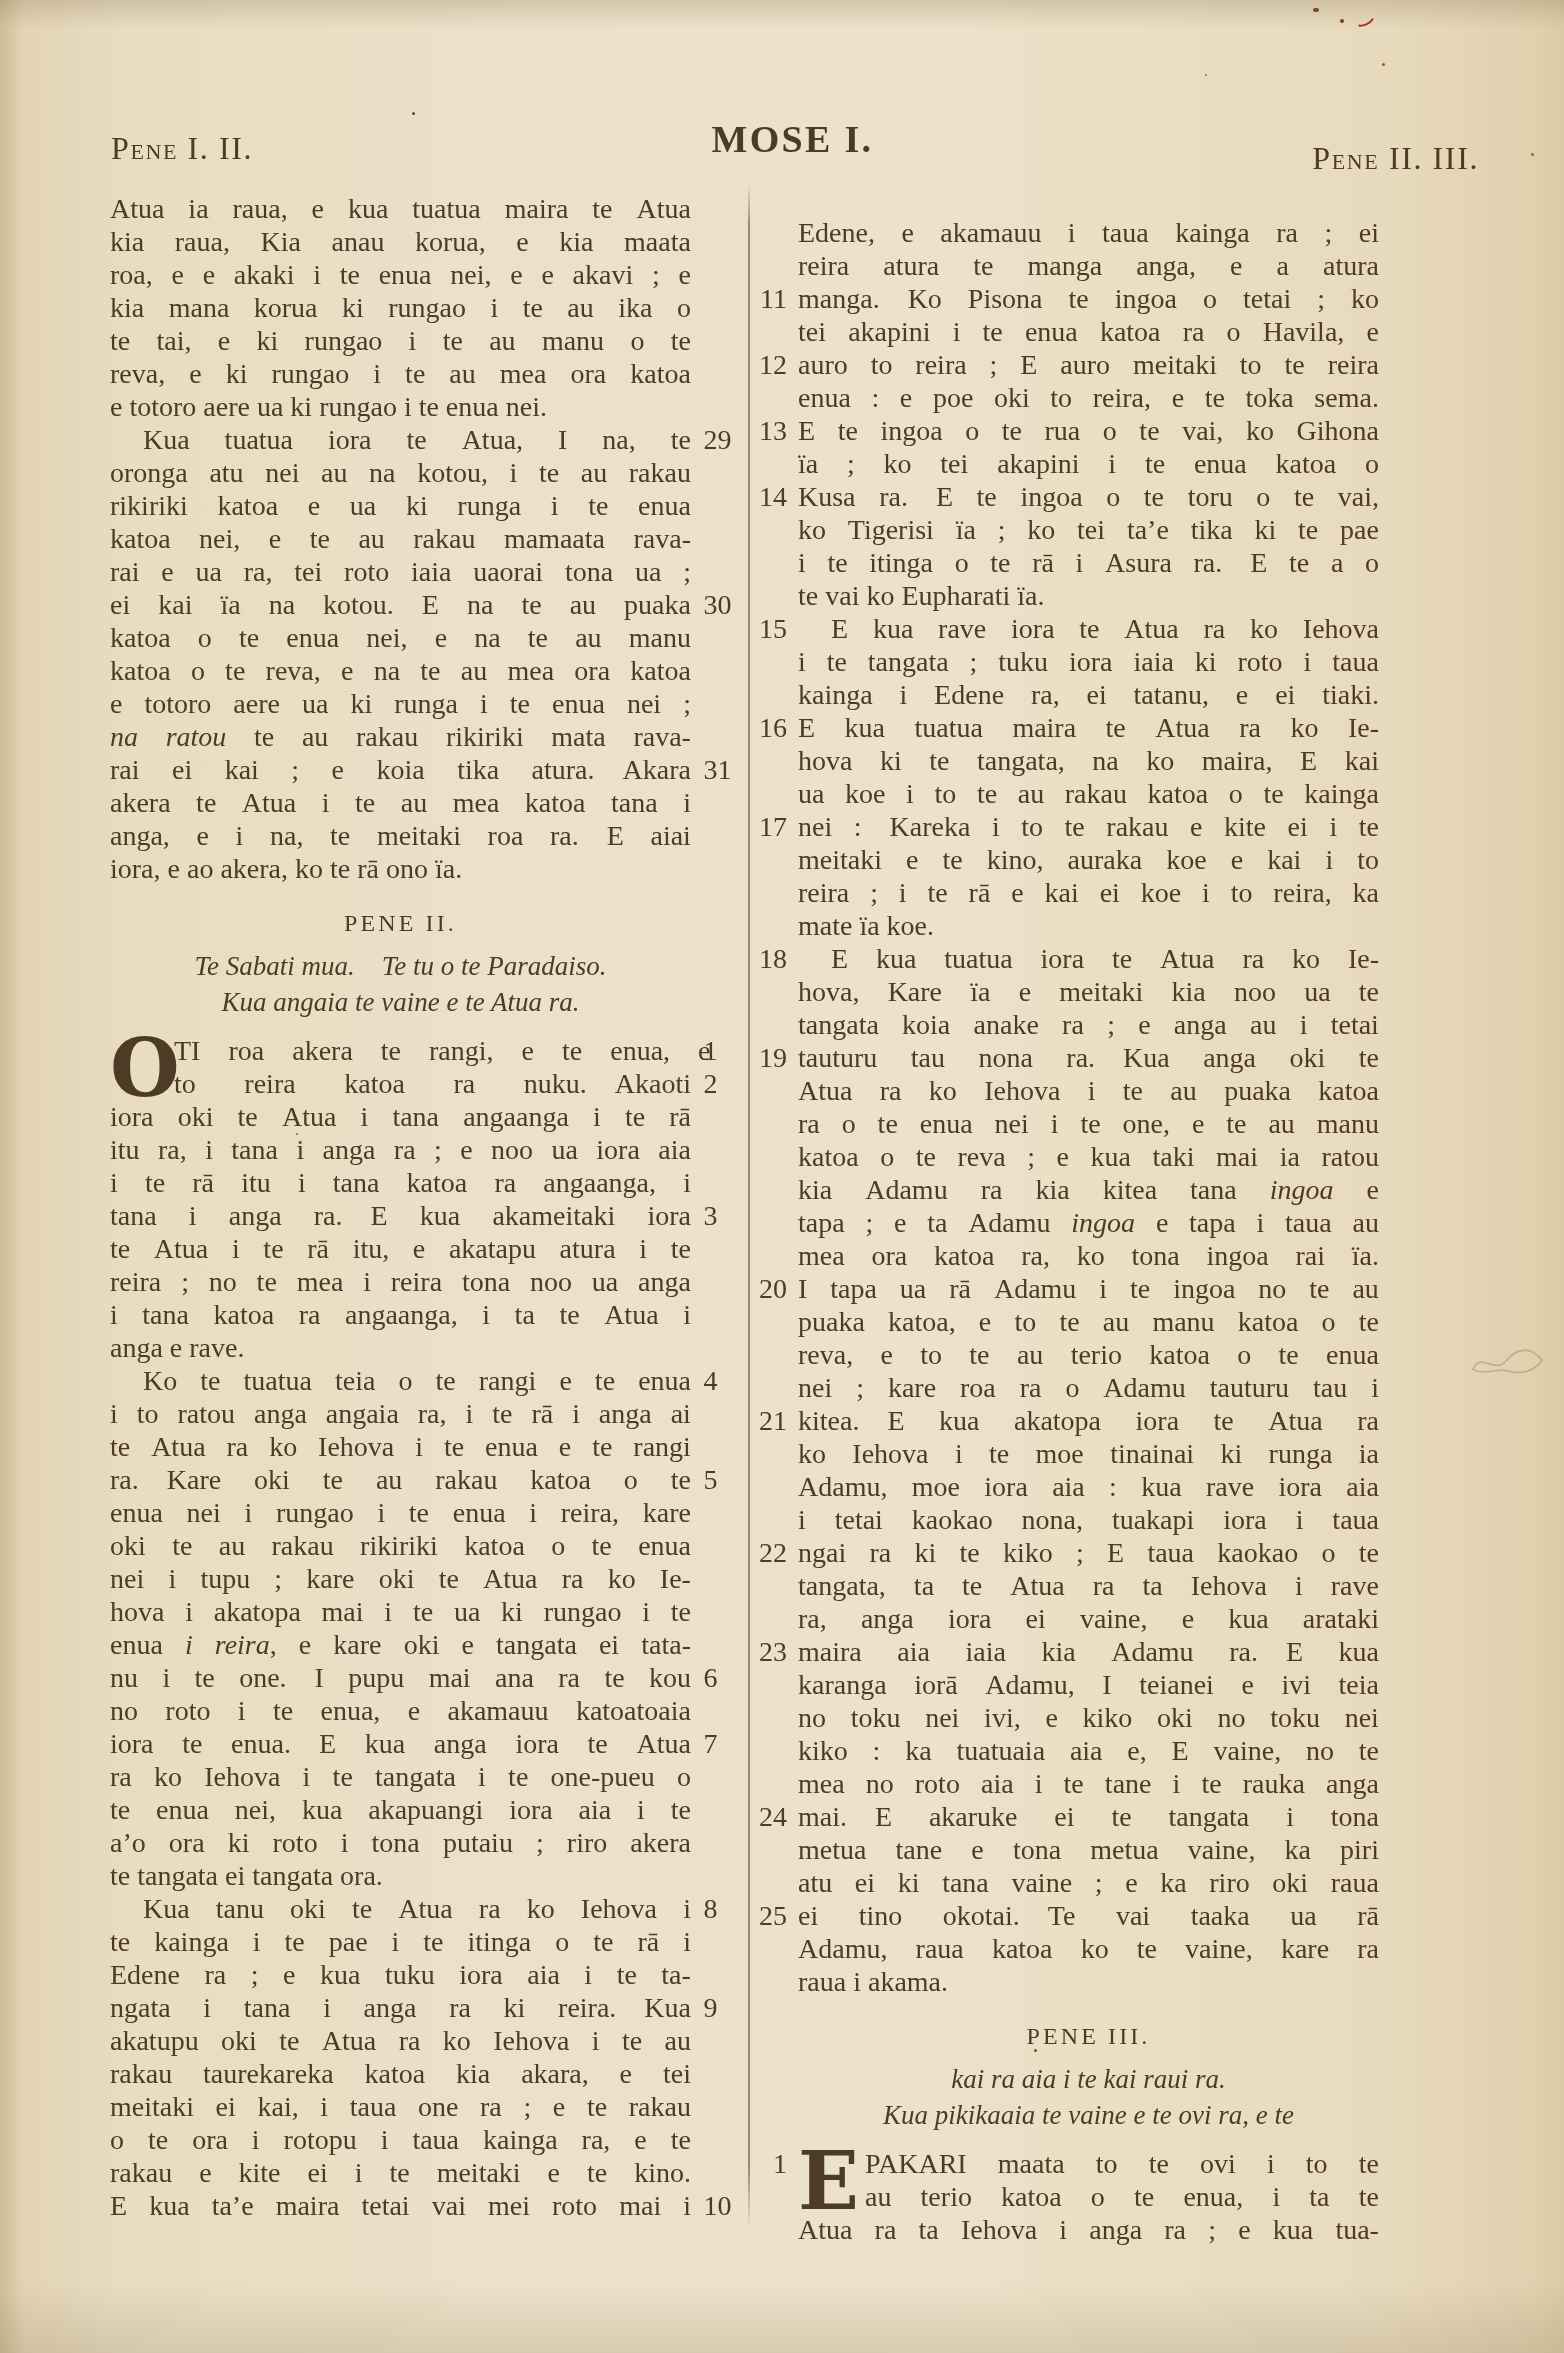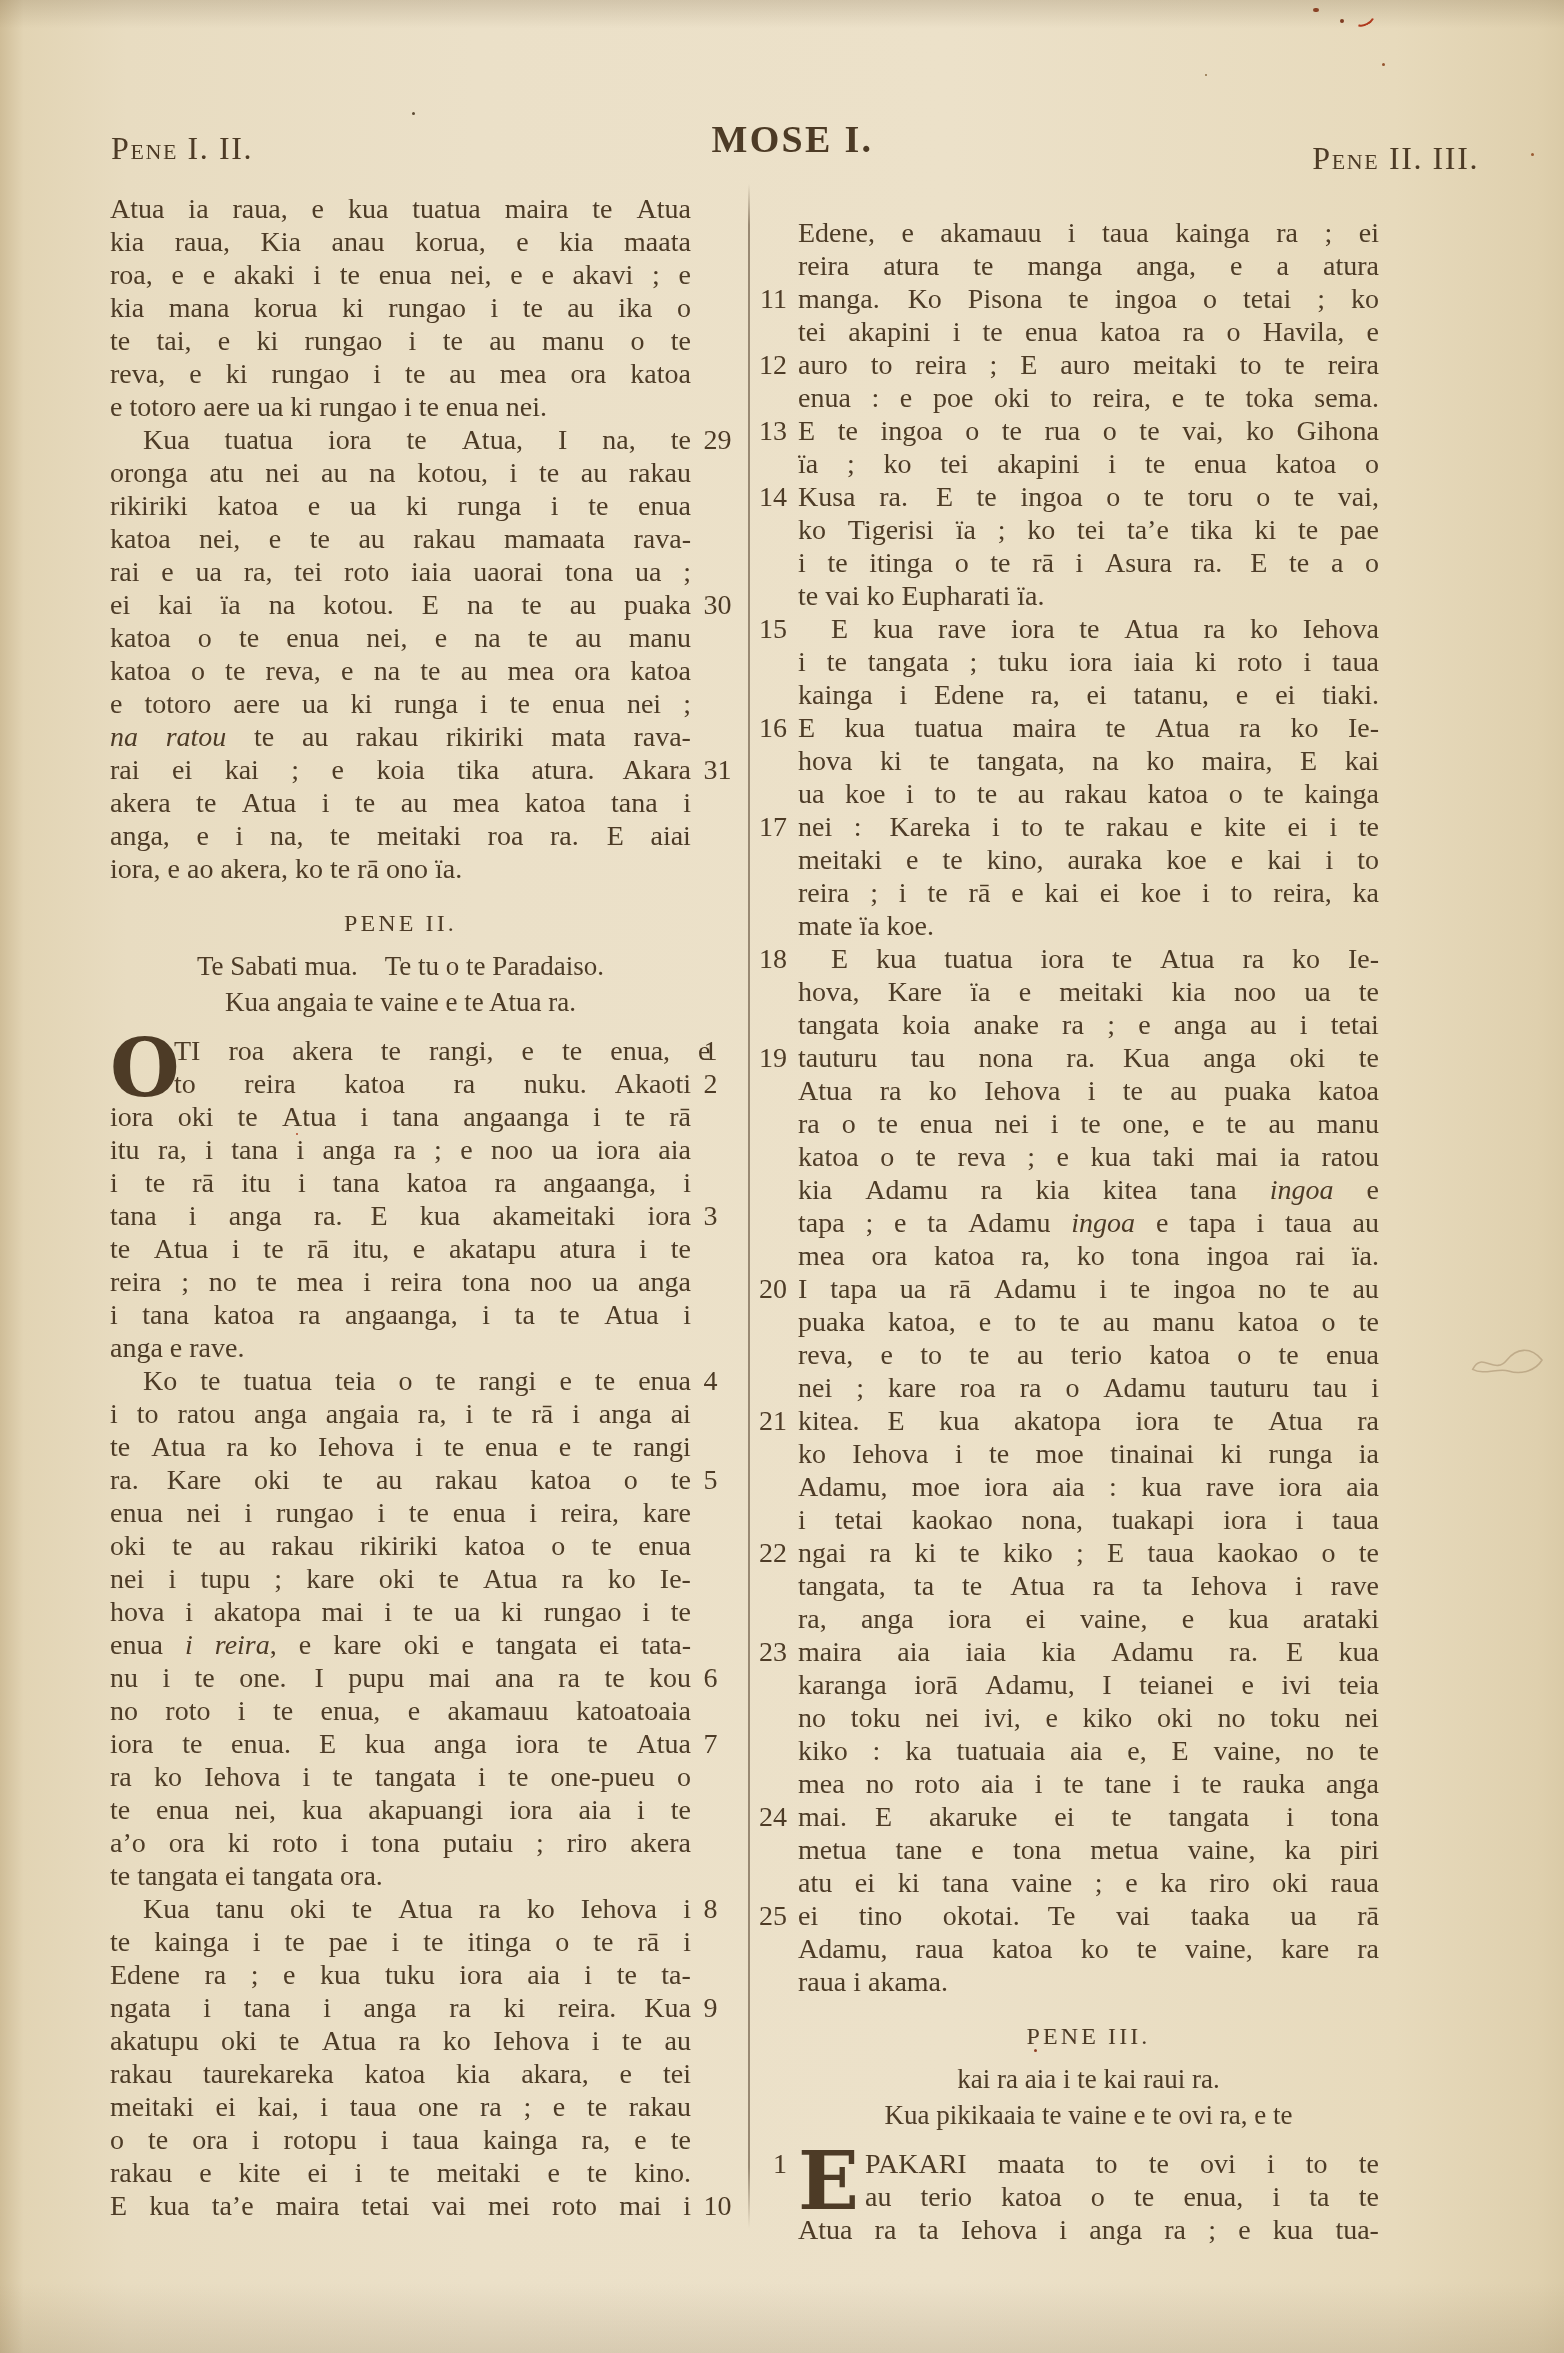--- a/index.html
+++ b/index.html
@@ -31,21 +31,21 @@
   .line.just{display:flex;justify-content:space-between;}
   .line.plain{text-align:left;white-space:nowrap;}
   .line .w{display:inline-block;white-space:pre;}
   .verse{position:absolute;top:0;height:33px;line-height:33px;font-size:28px;width:47px;}
   .col-left .verse{left:calc(100% + 12.5px);text-align:left;}
   .col-right .verse{right:calc(100% + 11px);text-align:right;}
 
   .h{height:50px;line-height:50px;margin-top:12.5px;text-align:center;
      font-size:24px;letter-spacing:3.1px;}
   .subwrap{margin-bottom:14px;}
-  .sub{height:36px;line-height:36px;font-size:27px;text-align:center;}
+  .sub{height:36px;line-height:36px;font-size:27px;font-style:italic;text-align:center;}
 
   .drop{position:absolute;left:0;top:0;font-size:80px;line-height:69px;font-weight:bold;
         font-family:"DejaVu Serif","Liberation Serif",serif;}
 
   .speck{position:absolute;border-radius:50%;}
   .redhook{position:absolute;width:19px;height:12.5px;border:2.3px solid transparent;
      border-bottom-color:#b03a1e;border-radius:50%;transform:rotate(-25deg);}
   .squiggle{position:absolute;}
 </style>
 </head>

